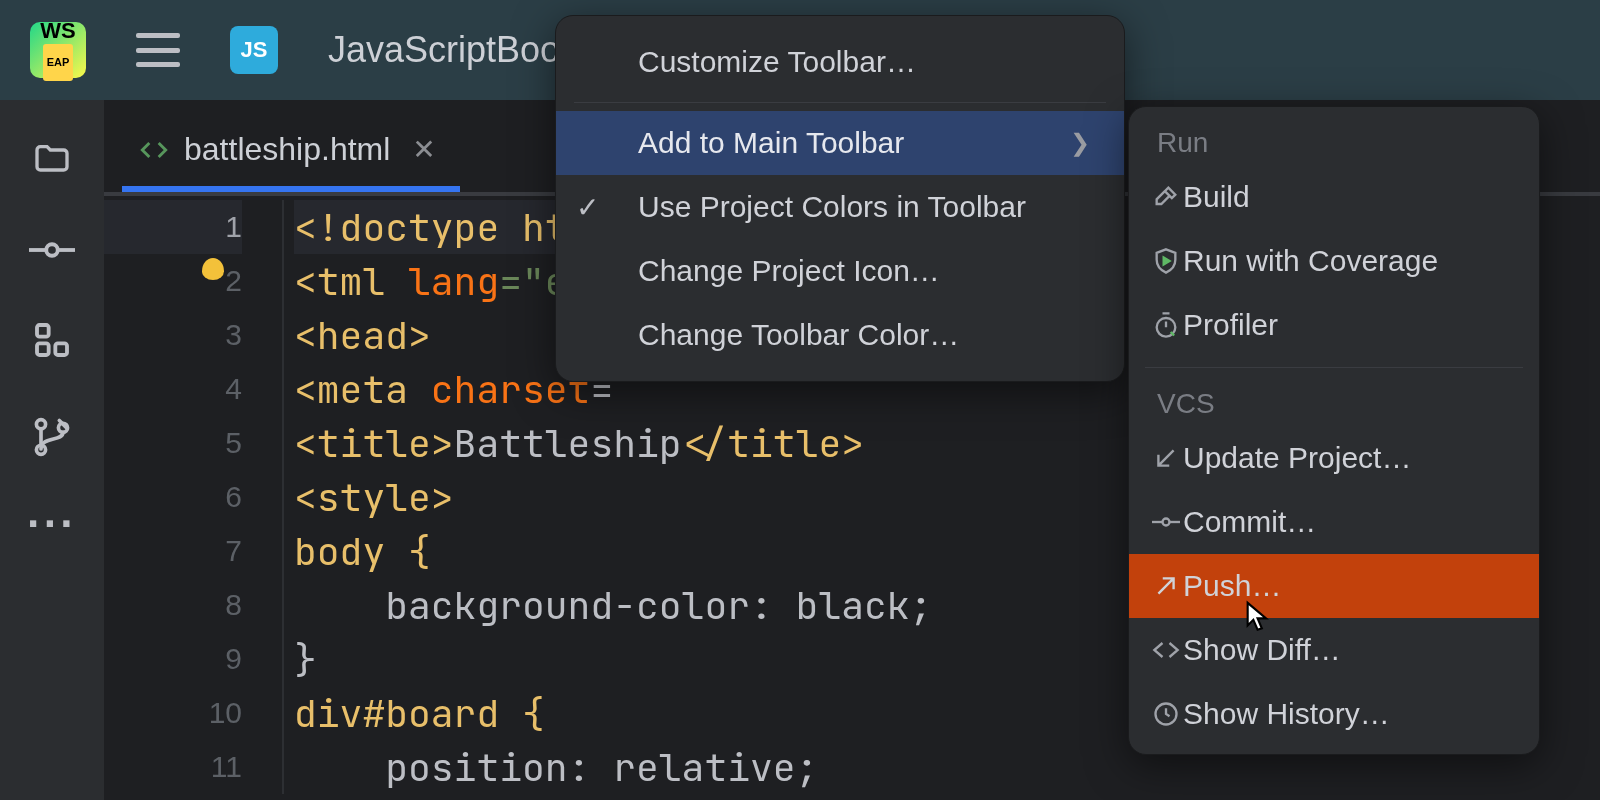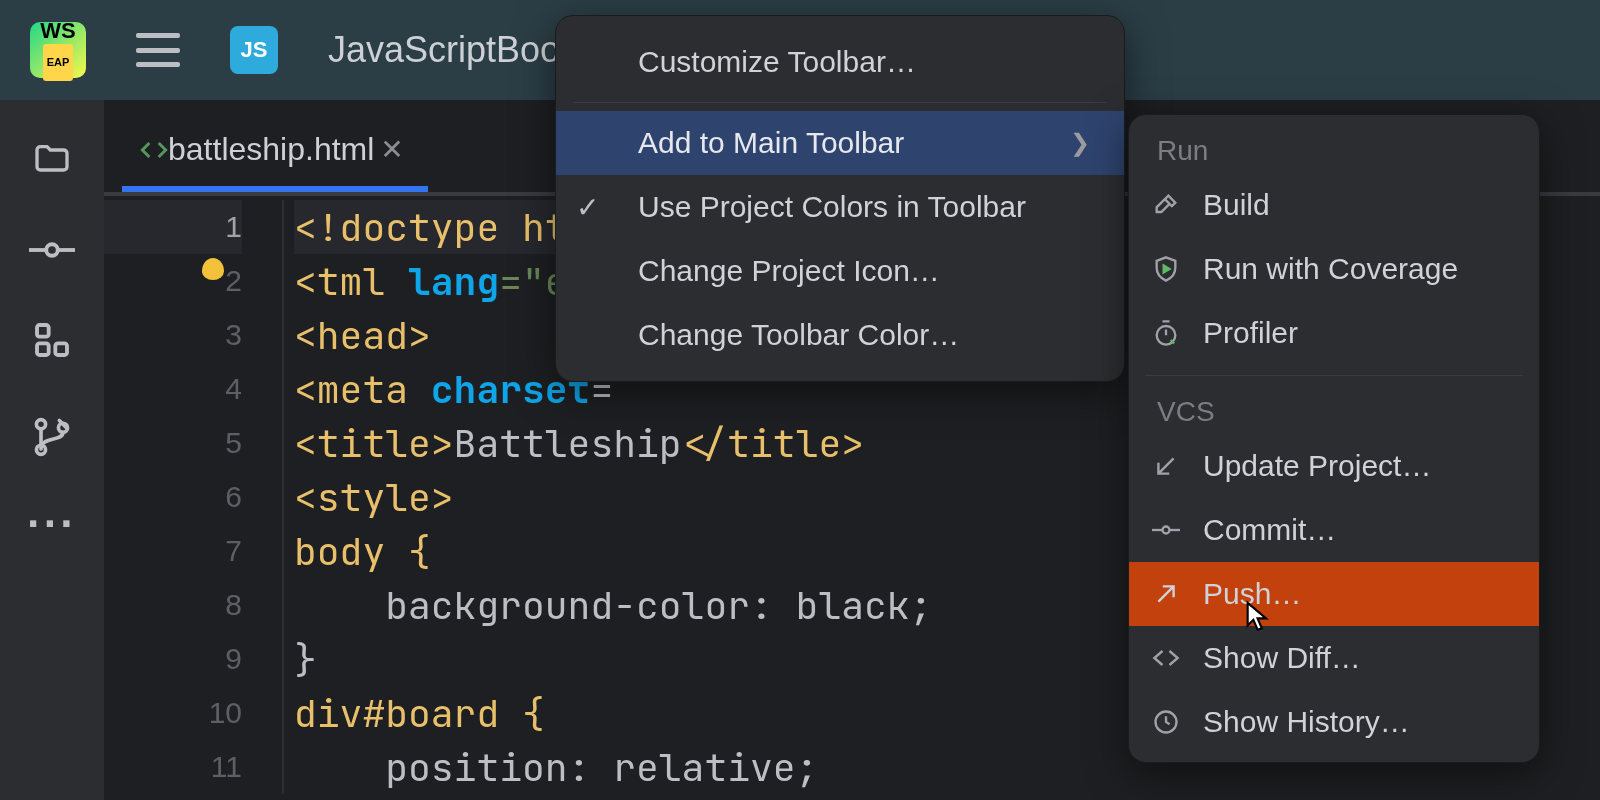--- a/index.html
+++ b/index.html
@@ -45,65 +45,65 @@
   
   .editor-area {
     position: absolute; left: 104px; top: 100px; right: 0; bottom: 0;
     background: #1e1f22;
   }
   .tabbar {
     height: 96px; display: flex; align-items: flex-end; padding-left: 18px;
     border-bottom: 4px solid #393b40;
   }
   .tab {
-    display: flex; align-items: center; padding: 18px 24px 18px 18px;
+    display: flex; align-items: center; gap: 16px; padding: 18px 24px 18px 18px;
     border-bottom: 6px solid #3574f0; font-size: 32px; color: #cdd0d6;
   }
   .tab .close { font-size: 28px; color: #8b8d92; margin-left: 6px; }
   .code-area { display: flex; padding-top: 4px; }
   .gutter {
     width: 180px; text-align: right; padding-right: 40px; color: #5c6066; font-size: 30px;
     border-right: 2px solid #2d2f33;
     position: relative;
   }
   .gutter .ln { height: 54px; line-height: 54px; position: relative; }
   .gutter .cursor-line { background: #26282e; color: #a0a3aa; }
   .gutter .bulb { position: absolute; left: 98px; top: 58px; width: 22px; height: 22px; background: #f3c13a; border-radius: 50% 50% 50% 50% / 60% 60% 40% 40%; }
   .code { padding-left: 10px; font-family: "JetBrains Mono", Menlo, Consolas, monospace; font-size: 38px; }
   .code .line { height: 54px; line-height: 54px; white-space: pre; }
   .code .line.cursor-line { background: #26282e; }
   .tok-tag { color: #e8bf6a; }
-  .tok-attr { color: #0ea5e9; font-weight: bold; }
+  .tok-attr { color: #f97316; }
   .tok-str { color: #6a8759; }
   .tok-plain { color: #bcbec4; }
   .tok-sel { color: #e8bf6a; }
   .tok-prop { color: #bcbec4; }
   
   .context-menu {
     position: absolute; left: 555px; top: 15px; width: 570px;
     background: #2b2d30; border: 1px solid #1a1b1d; border-radius: 18px;
     box-shadow: 0 10px 40px rgba(0,0,0,.5); padding: 14px 0; z-index: 20;
   }
   .menu-item {
     display: flex; align-items: center; height: 64px; padding: 0 34px; font-size: 30px; color: #d0d2d8; position: relative;
   }
   .menu-item .check { position: absolute; left: 20px; font-size: 28px; color: #bcbec4; }
   .menu-item .label { padding-left: 48px; }
   .menu-item .chev { margin-left: auto; font-size: 24px; color: #9a9ca2; }
   .menu-item.highlight { background: #2e436e; color: #e6e8ee; }
   .menu-sep { height: 1px; background: #3a3c41; margin: 8px 18px; }
   
   .submenu {
-    position: absolute; left: 1128px; top: 114px; width: 412px;
+    position: absolute; left: 1128px; top: 106px; width: 412px;
     background: #2b2d30; border: 1px solid #1a1b1d; border-radius: 18px;
     box-shadow: 0 10px 40px rgba(0,0,0,.5); padding: 10px 0 8px; z-index: 30;
   }
   .sub-header { padding: 10px 28px 6px; font-size: 28px; color: #7a7d84; }
   .sub-item {
-    display: flex; align-items: center; height: 64px; padding: 0 20px; font-size: 30px; color: #d0d2d8; gap: 20px;
+    display: flex; align-items: center; height: 64px; padding: 0 20px; font-size: 30px; color: #d0d2d8; 
   }
   .sub-item.highlight { background: #c2410c; }
   .sub-item .icon { width: 34px; display: flex; justify-content: center; color: #9fa2a9; }
   .sub-sep { height: 1px; background: #3a3c41; margin: 10px 16px; }
   
   .cursor-arrow {
     position: absolute; left: 1244px; top: 600px; z-index: 40;
   }
 </style>
 </head>

